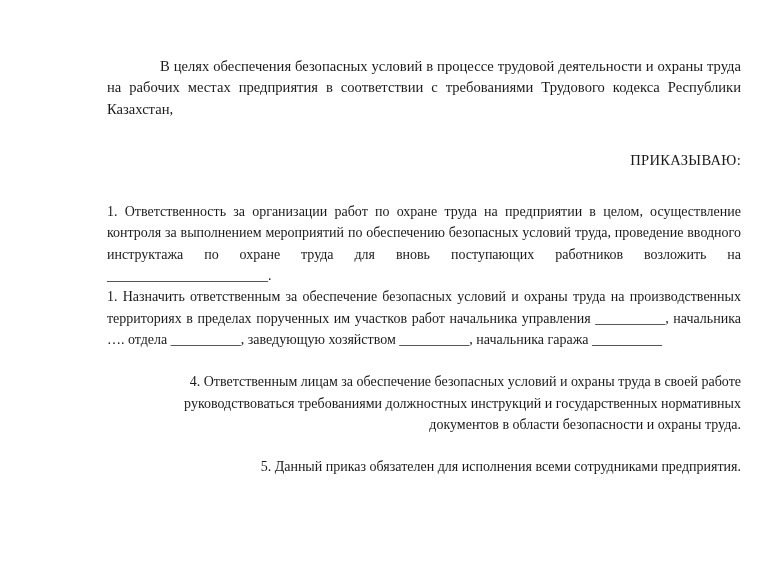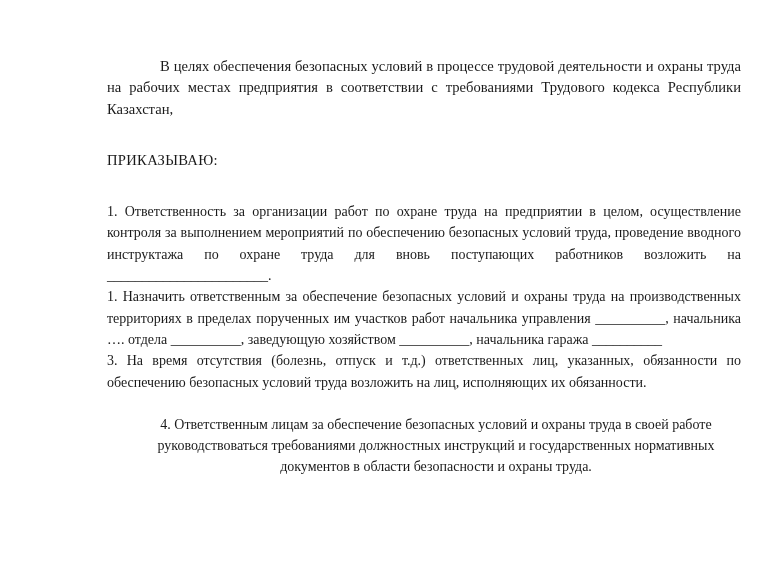--- a/index.html
+++ b/index.html
@@ -34,36 +34,36 @@
     text-justify: inter-word;
     margin: 0;
     hyphens: none;
   }
   .para.intro {
     text-indent: 53px;
   }
   .heading-center {
     font-size: 14.6px;
     line-height: 21.3px;
-    text-align: left;
+    text-align: right;
     margin: 0;
     letter-spacing: 0.3px;
   }
   .spacer-sm { height: 21px; }
   .spacer-md { height: 30px; }
   .spacer-lg { height: 21px; }
   .clause {
     font-size: 14px;
     line-height: 21.3px;
     text-align: justify;
     text-justify: inter-word;
     margin: 0;
   }
   .clause.no-justify {
-    text-align: center;
+    text-align: right;
     margin-left: 24px;
   }
 </style>
 </head>
 <body>
 
 <div class="page">
   <div class="doc-body">
 
     <p class="para intro">В целях обеспечения безопасных условий в процессе трудовой деятельности и охраны труда на рабочих местах предприятия в соответствии с требованиями Трудового кодекса Республики Казахстан,</p>
@@ -71,23 +71,23 @@
     <div class="spacer-md"></div>
 
     <p class="heading-center">ПРИКАЗЫВАЮ:</p>
 
     <div class="spacer-md"></div>
 
     <p class="clause">1. Ответственность за организации работ по охране труда на предприятии в целом, осуществление контроля за выполнением мероприятий по обеспечению безопасных условий труда, проведение вводного инструктажа по охране труда для вновь поступающих работников возложить на _______________________.</p>
 
     <p class="clause">1. Назначить ответственным за обеспечение безопасных условий и охраны  труда  на производственных территориях в пределах порученных им участков работ начальника управления  __________, начальника …. отдела __________, заведующую хозяйством __________, начальника гаража __________</p>
 
-    <p class="clause">3.  На  время  отсутствия  (болезнь, отпуск и т.д.) ответственных лиц, указанных, обязанности по обеспечению безопасных условий труда возложить на лиц, исполняющих их обязанности.</p>
 
     <div class="spacer-lg"></div>
 
     <p class="clause no-justify">4. Ответственным лицам за обеспечение безопасных условий и охраны труда в своей работе руководствоваться требованиями должностных инструкций и государственных нормативных документов в области безопасности и охраны труда.</p>
 
     <div class="spacer-sm"></div>
 
+    <p class="clause no-justify">5. Данный приказ обязателен для исполнения всеми сотрудниками предприятия.</p>
 
   </div>
 </div>
 
 </body></html>

